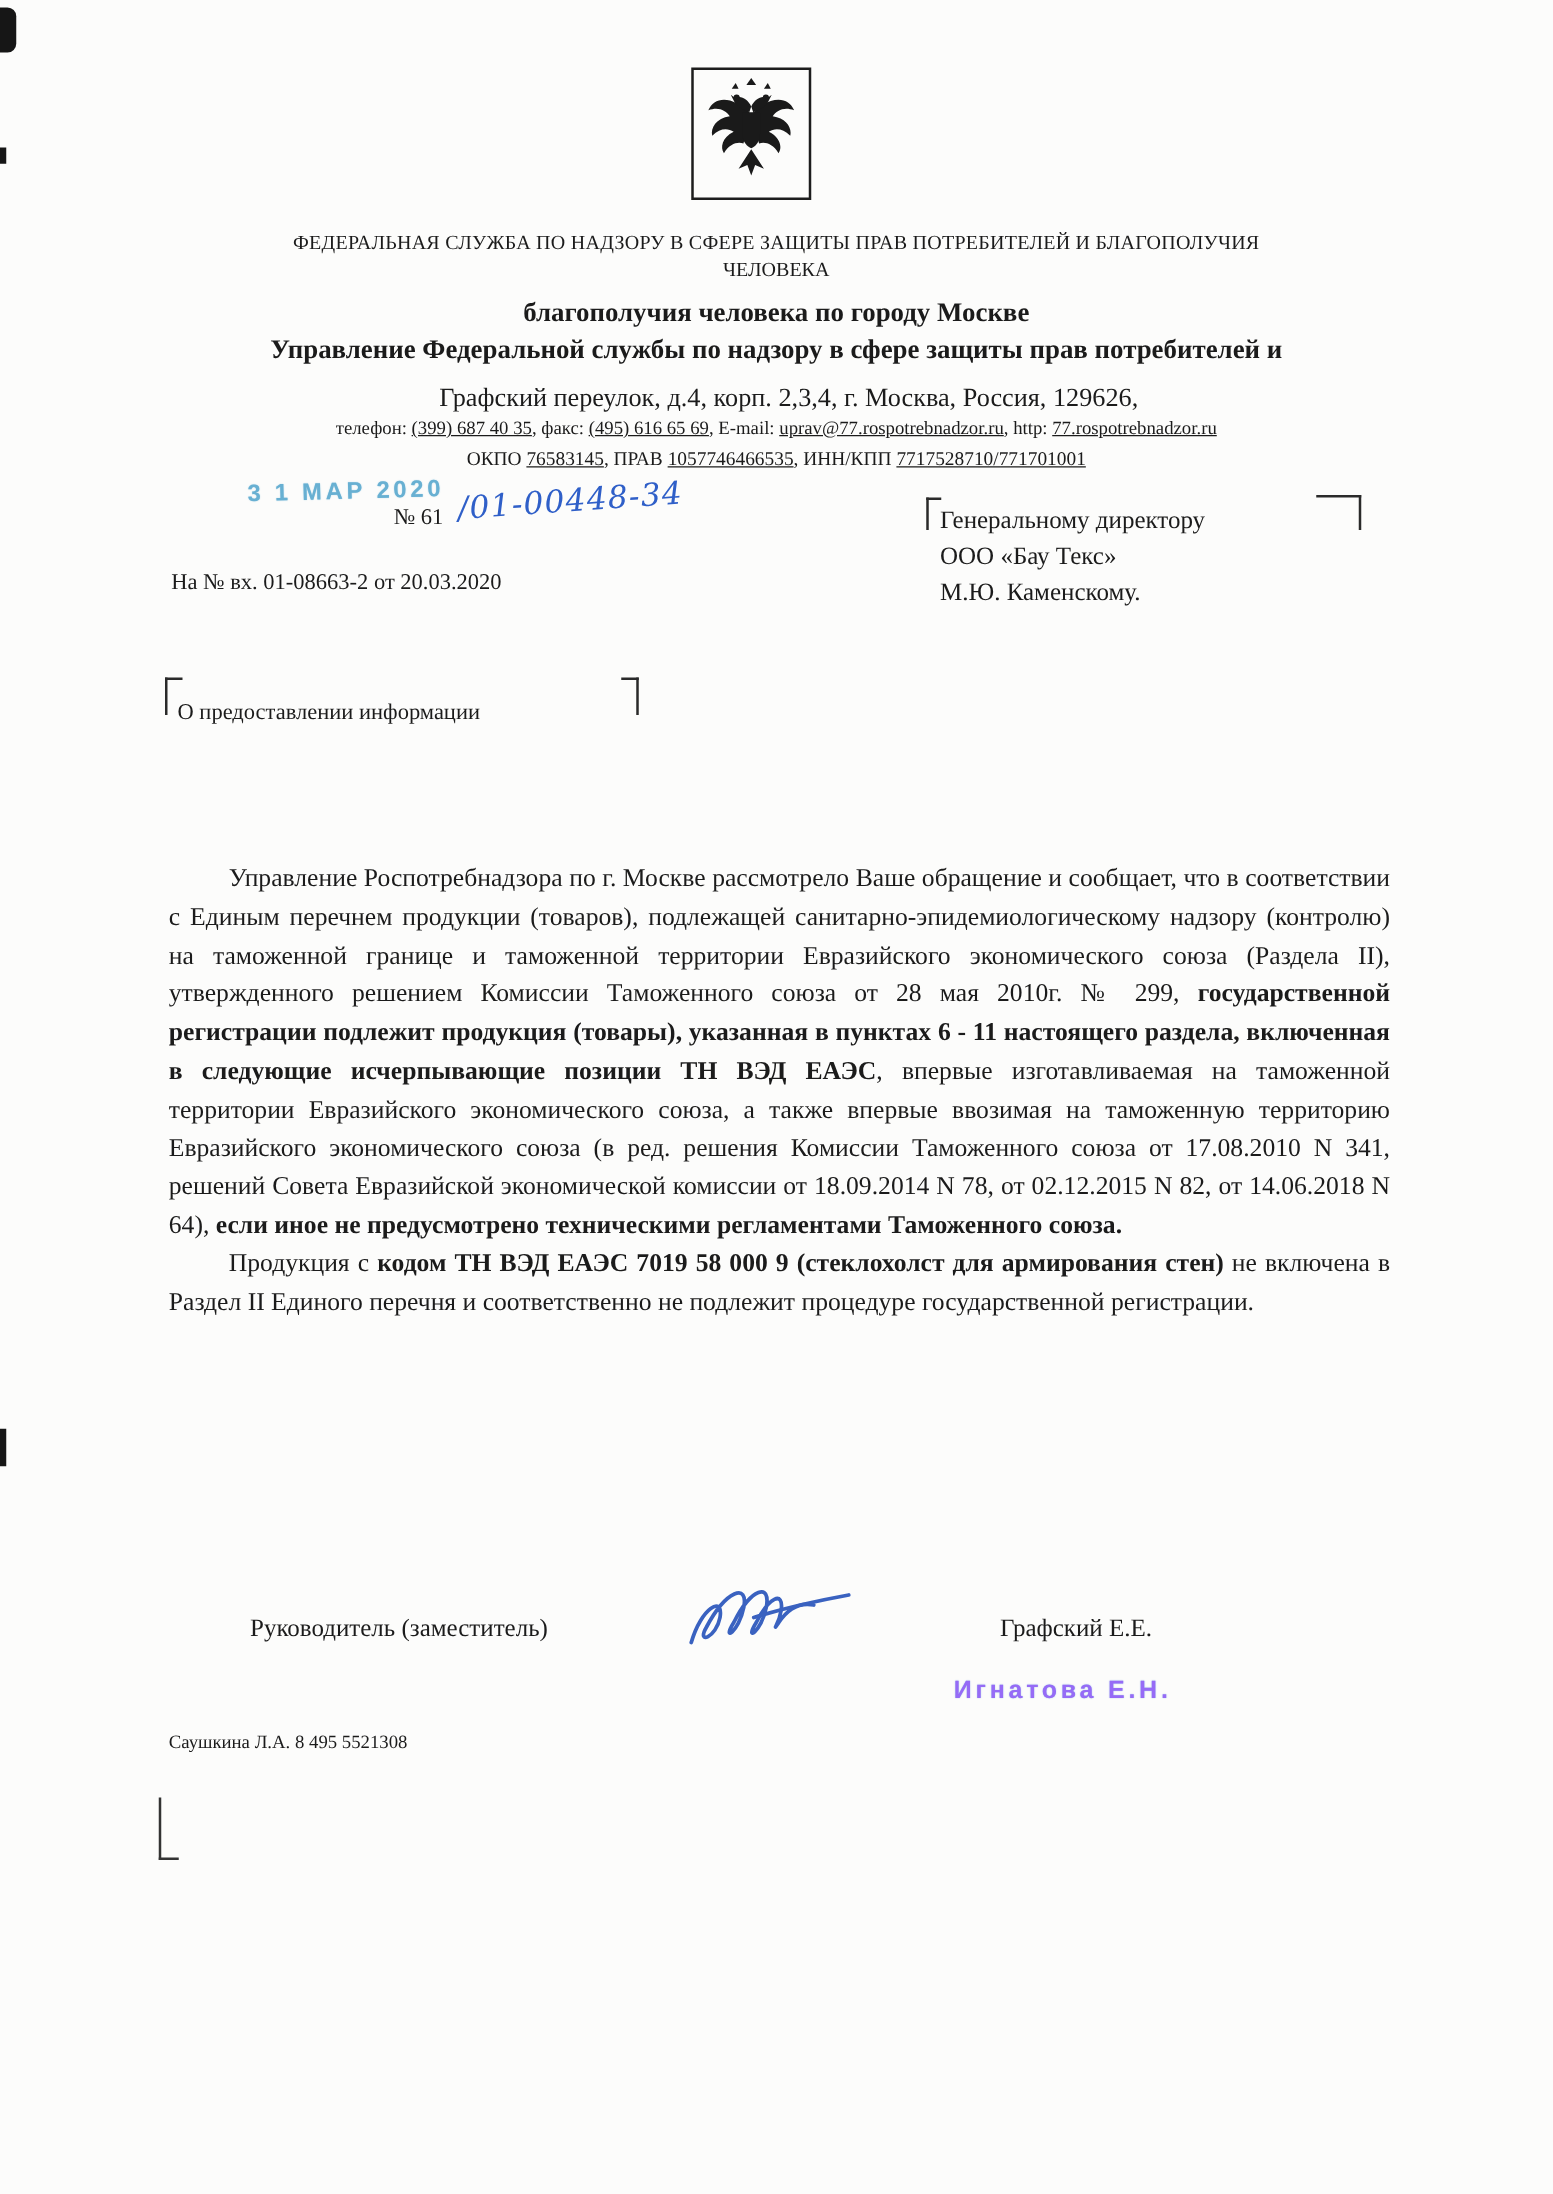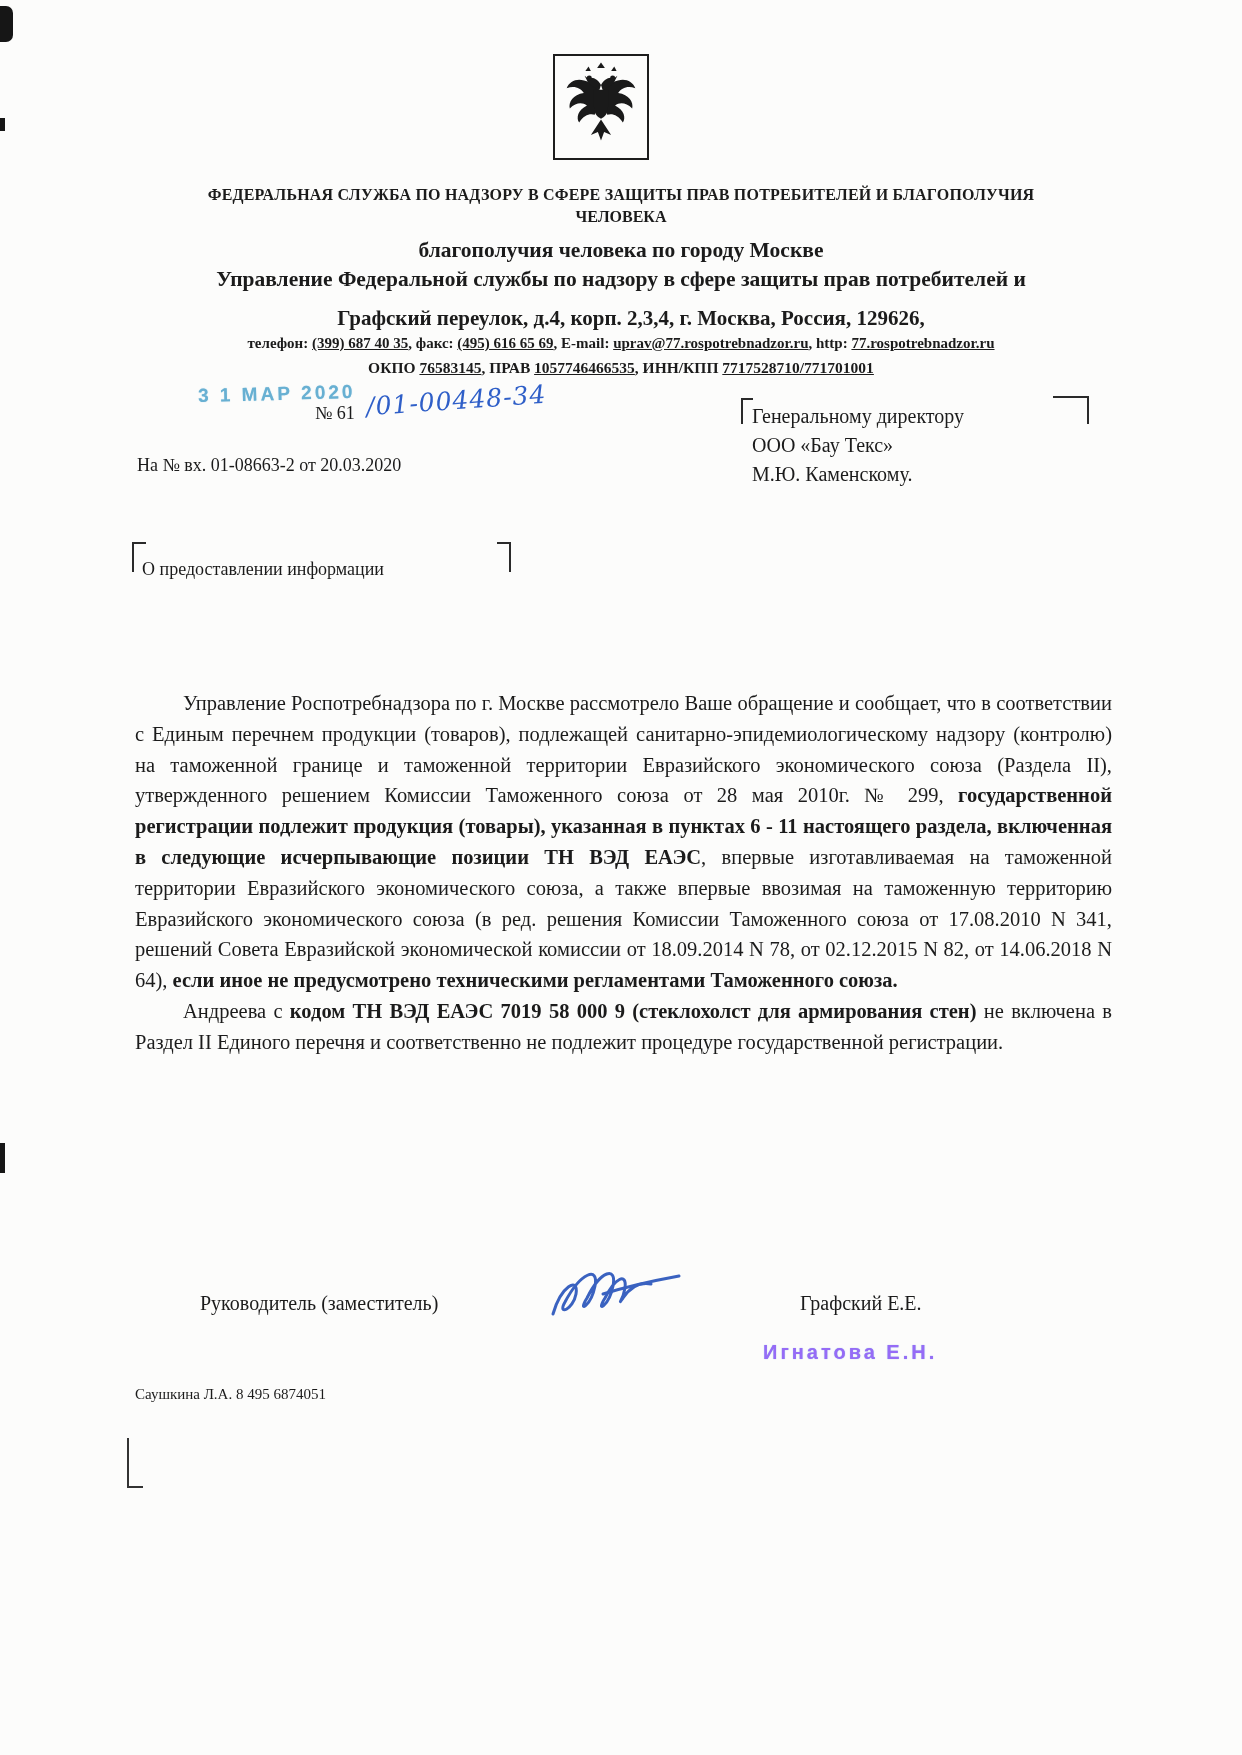--- a/index.html
+++ b/index.html
@@ -2,21 +2,21 @@
 <html><head>
 <meta charset="utf-8">
 <style>
   html,body { margin:0; padding:0; background:#e8e8e6; }
   .page {
     position:relative; width:1242px; height:1755px; margin:0 auto;
     background:#fcfcfb; overflow:hidden;
     font-family:"Liberation Serif","DejaVu Serif",serif; color:#1b1b1b;
   }
   .abs { position:absolute; }
-  .center { left:0; right:0; text-align:center;font-weight:bold; }
+  .center { left:0; right:0; text-align:center; }
   .u { text-decoration:underline; }
   .b { font-weight:bold; }
 
   .emblem-box {
     left:553px; top:54px; width:96px; height:106px;
     border:2px solid #1d1d1d; display:flex; align-items:center; justify-content:center;
     box-sizing:border-box; background:#fcfcfb;
   }
   .org-line1 { top:186px; font-size:16px; letter-spacing:.2px; }
   .org-line2 { top:208px; font-size:16px; }
@@ -139,31 +139,31 @@
     <div>ООО «Бау Текс»</div>
     <div>М.Ю. Каменскому.</div>
   </div>
 
   <div class="abs mark-subject-left"></div>
   <div class="abs mark-subject-right"></div>
   <div class="abs subject">О предоставлении информации</div>
 
   <div class="abs body-text">
     <p><span>Управление Роспотребнадзора по г. Москве рассмотрело Ваше обращение и сообщает, что в соответствии с Единым перечнем продукции (товаров), подлежащей санитарно-эпидемиологическому надзору (контролю) на таможенной границе и таможенной территории Евразийского экономического союза (Раздела II), утвержденного решением Комиссии Таможенного союза от 28 мая 2010г. № 299, </span><span class="b">государственной регистрации подлежит продукция (товары), указанная в пунктах 6 - 11 настоящего раздела, включенная в следующие исчерпывающие позиции ТН ВЭД ЕАЭС</span><span>, впервые изготавливаемая на таможенной территории Евразийского экономического союза, а также впервые ввозимая на таможенную территорию Евразийского экономического союза (в ред. решения Комиссии Таможенного союза от 17.08.2010 N 341, решений Совета Евразийской экономической комиссии от 18.09.2014 N 78, от 02.12.2015 N 82, от 14.06.2018 N 64), </span><span class="b">если иное не предусмотрено техническими регламентами Таможенного союза.</span></p>
-    <p><span>Андреева с </span><span class="b">кодом ТН ВЭД ЕАЭС 7019 58 000 9 (стеклохолст для армирования стен)</span><span> не включена в Раздел II Единого перечня и соответственно не подлежит процедуре государственной регистрации.</span></p>
+    <p><span>Продукция с </span><span class="b">кодом ТН ВЭД ЕАЭС 7019 58 000 9 (стеклохолст для армирования стен)</span><span> не включена в Раздел II Единого перечня и соответственно не подлежит процедуре государственной регистрации.</span></p>
   </div>
 
   <div class="abs sig-title">Руководитель (заместитель)</div>
   <div class="abs sig-svg">
     <svg width="170" height="75" viewBox="0 0 170 75" aria-hidden="true">
       <g fill="none" stroke="#3a62c0" stroke-width="3" stroke-linecap="round">
         <path d="M8 56 C16 28 34 18 31 36 C28 52 12 58 20 44 C36 14 54 8 50 28 C46 48 32 56 42 40 C56 12 72 8 68 28 C64 48 50 56 60 40 C70 20 82 14 80 30 C78 42 72 48 78 40 C86 28 96 24 106 26"></path>
         <path d="M58 36 C84 28 112 22 134 18"></path>
       </g>
     </svg>
   </div>
   <div class="abs sig-name">Графский Е.Е.</div>
   <div class="abs sig-stamp">Игнатова Е.Н.</div>
 
-  <div class="abs footer-exec">Саушкина Л.А. 8 495 6874051</div>
+  <div class="abs footer-exec">Саушкина Л.А. 8 495 5521308</div>
   <div class="abs mark-bottom-left"></div>
 
 </div>
 
 </body></html>

